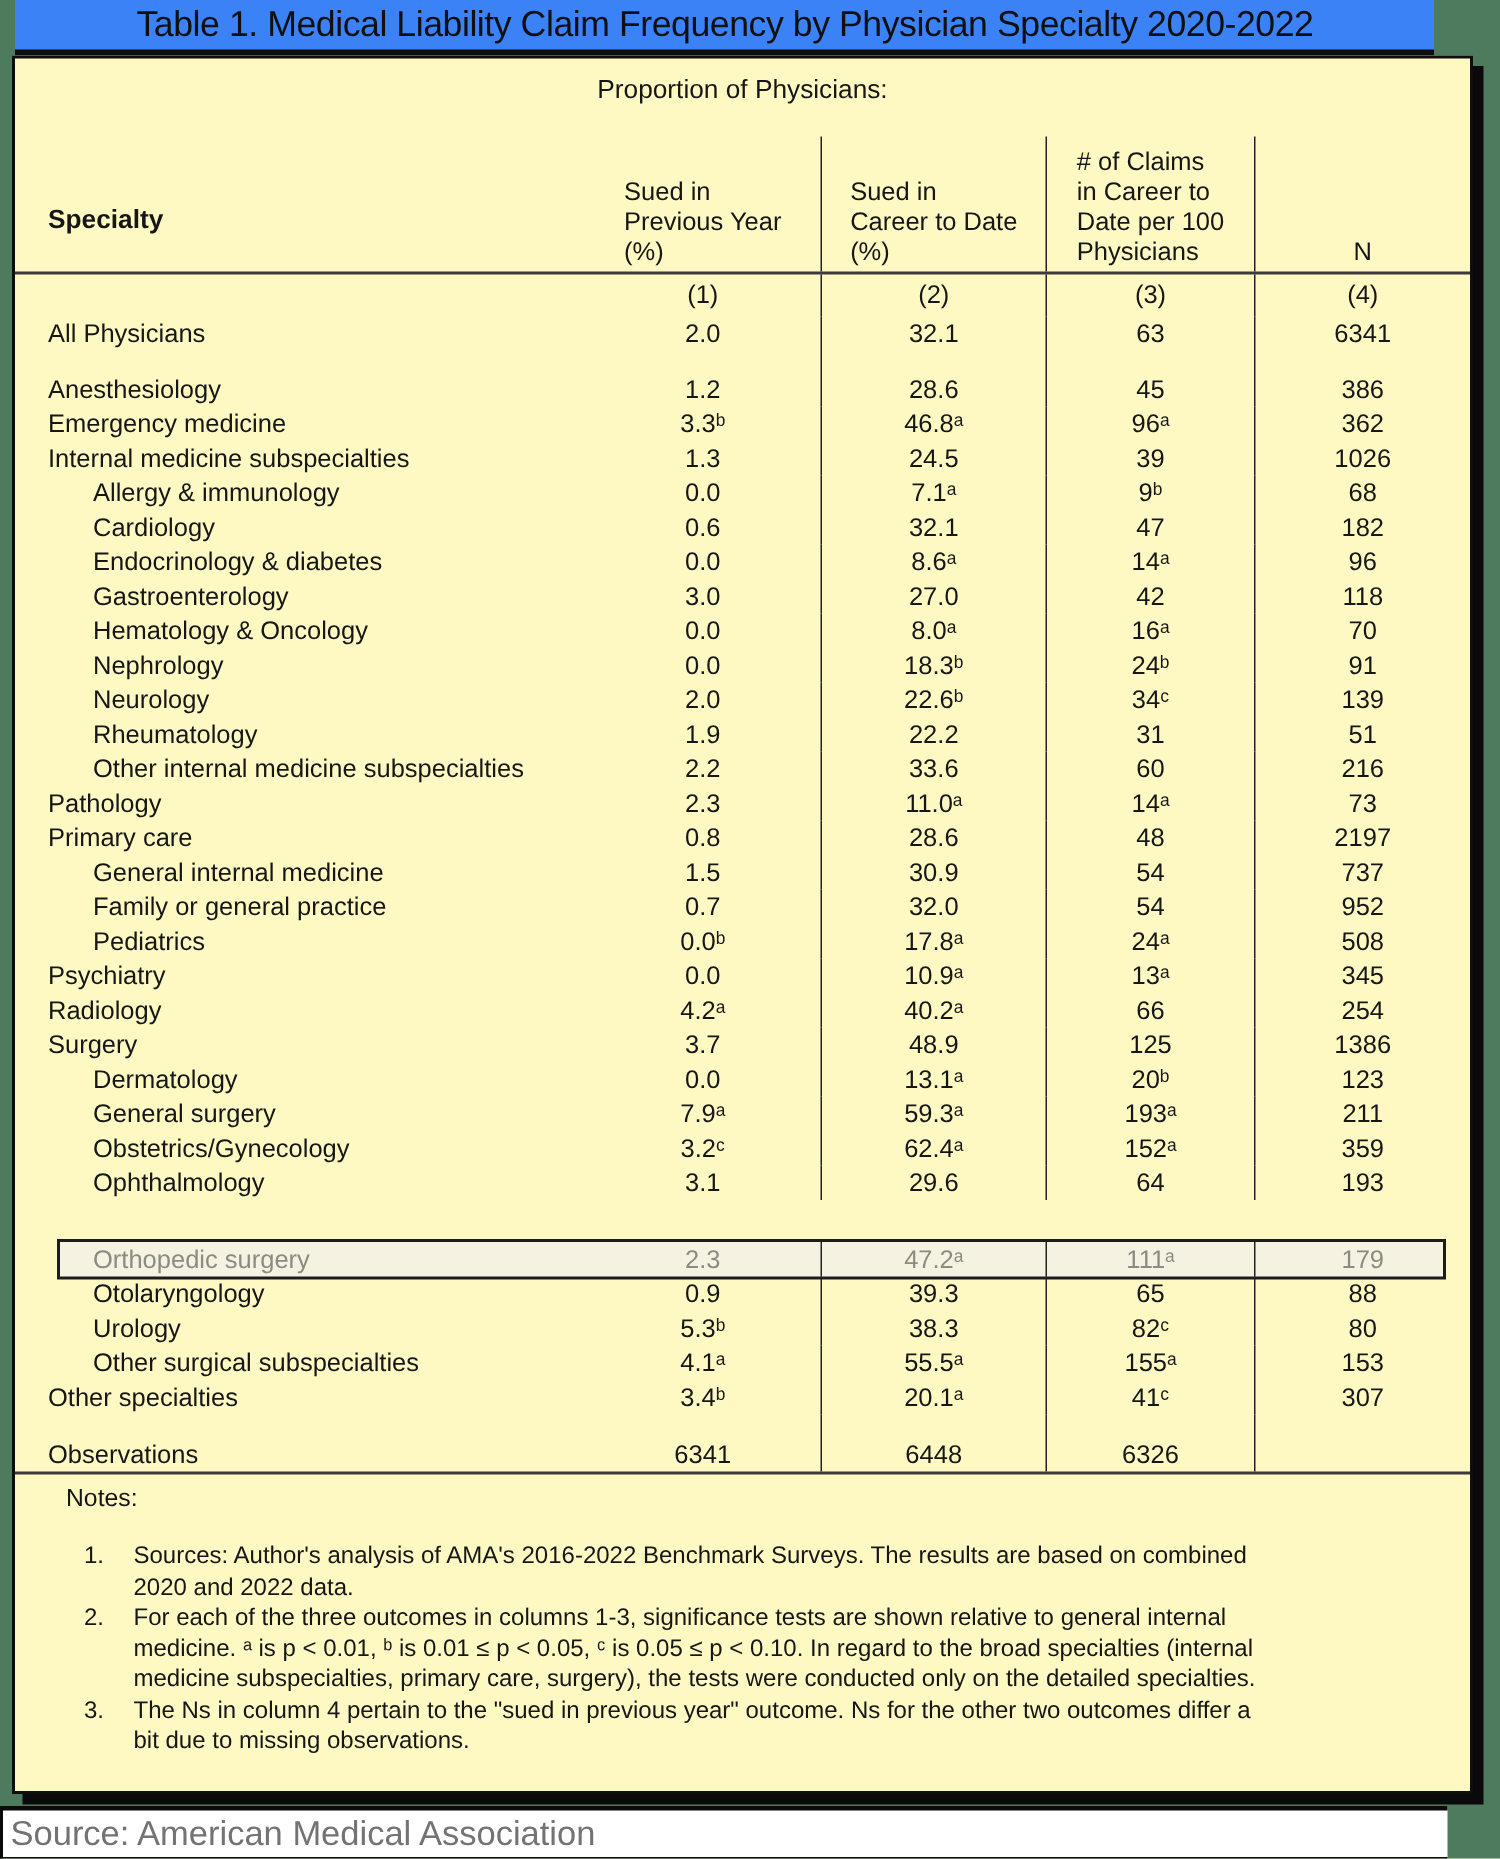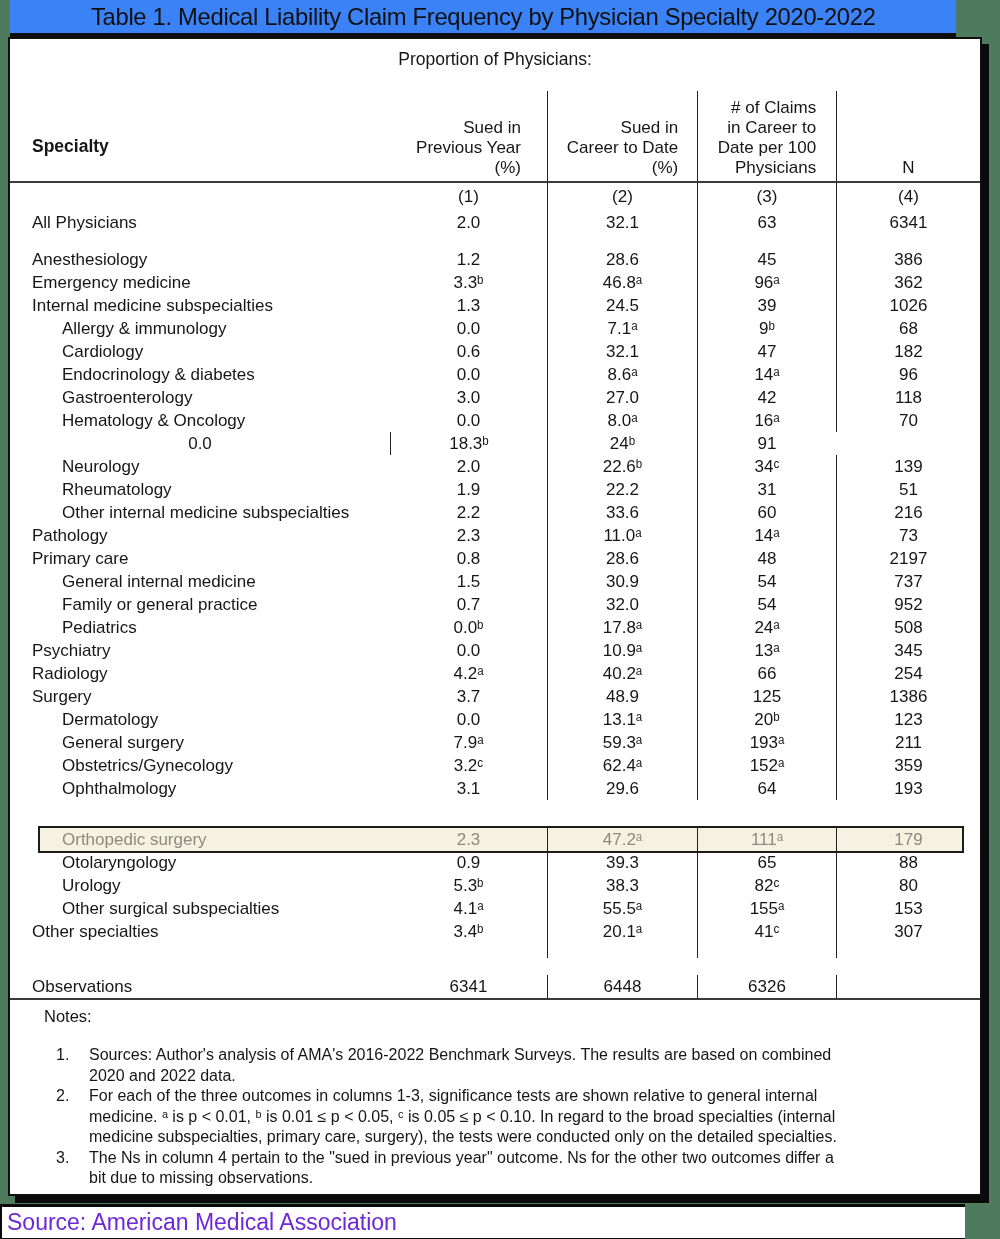--- a/index.html
+++ b/index.html
@@ -13,60 +13,60 @@
     position:absolute; left:10px; top:0; width:946px; height:33px;
     background:#3b82f6; border-bottom:4px solid #0e0e0e;
     display:flex; align-items:center; justify-content:center;
   }
   .title-bar .t {
     font-size:24px; letter-spacing:-0.3px; white-space:nowrap; color:#101010;
     transform:scaleX(0.99); transform-origin:center;
   }
   .main-box {
     position:absolute; left:8px; top:37px; width:970px; height:1155px;
-    background:#ffffff; border:2px solid #0e0e0e;
+    background:#fef9c3; border:2px solid #0e0e0e;
     box-shadow:7px 7px 0 #0a0a0a;
   }
   .prop-label { margin-top:9px; height:22px; line-height:22px; text-align:center; font-size:17.5px; }
   .tbl { margin-top:21px; }
   .trow { display:grid; grid-template-columns:380px 157px 150px 139px 144px; }
   .trow > div { position:relative; z-index:1; }
   .d { border-left:1.5px solid #222; }
   .hdr { height:90px; border-bottom:2px solid #3a3a3a; }
   .hdr .hs { display:flex; align-items:flex-end; padding:0 0 24px 22px; font-weight:bold; font-size:17.5px; }
   .hdr .hc {
-    display:flex; align-items:flex-end; justify-content:center; text-align:right;
+    display:flex; align-items:flex-end; justify-content:center; text-align:left;
     line-height:20px; padding-bottom:3px; white-space:pre-line; font-size:17px;
   }
   .sub { height:28px; }
   .sub .hc { text-align:center; line-height:28px; font-size:17px; }
   .trow.r { height:23px; }
   .trow .cs { padding-left:22px; font-size:17px; line-height:23px; white-space:nowrap; }
   .trow .cs.ind { padding-left:52px; }
   .trow .cv { text-align:center; font-size:17px; line-height:23px; }
-  .obs { border-bottom:2px solid #3a3a3a;margin-top:17px; }
+  .obs { border-bottom:2px solid #3a3a3a; }
   .highlight::before {
     content:""; position:absolute; left:28px; right:16px; top:-2px; bottom:-2px;
     background:var(--hl-bg,#f5f2e1); border:2px solid #1c1c1c; z-index:0;
   }
   .highlight { position:relative;margin-top:28px; }
   .highlight > div { color:var(--hl-tx,#8b8b82); }
   .notes { margin-top:6px; padding-left:34px; font-size:16px; }
   .notes-heading { line-height:21px; font-size:16.5px; }
   .note-items { margin-top:18px; padding-left:12px; }
   .note { display:flex; line-height:20.5px; }
   .note .num { width:33px; flex:none; }
   .note .txt { white-space:pre-line; }
   .source-bar {
     position:absolute; left:0; top:1204px; width:963px; height:31px;
     background:#ffffff; border-top:3px solid #0a0a0a; border-bottom:2px solid #0a0a0a;
     border-left:2px solid #0a0a0a;
     display:flex; align-items:center;
   }
-  .source-bar .s { font-size:23px; padding-left:5px; white-space:nowrap; color:#6d28d9; }
+  .source-bar .s { font-size:23px; padding-left:5px; white-space:nowrap; color:#737373; }
 </style>
 </head>
 <body style="background: rgb(78, 123, 94);">
 
 <div class="title-bar">
   <div class="t">Table 1. Medical Liability Claim Frequency by Physician Specialty 2020-2022</div>
 </div>
 
 <div class="main-box">
   <div class="prop-label">Proportion of Physicians:</div>
@@ -158,20 +158,21 @@
           <div class="cv d">118</div>
         </div>
         <div class="trow r">
           <div class="cs ind">Hematology &amp; Oncology</div>
           <div class="cv">0.0</div>
           <div class="cv d">8.0ᵃ</div>
           <div class="cv d">16ᵃ</div>
           <div class="cv d">70</div>
         </div>
         <div class="trow r">
+          <div class="cs ind">Nephrology</div>
           <div class="cv">0.0</div>
           <div class="cv d">18.3ᵇ</div>
           <div class="cv d">24ᵇ</div>
           <div class="cv d">91</div>
         </div>
         <div class="trow r">
           <div class="cs ind">Neurology</div>
           <div class="cv">2.0</div>
           <div class="cv d">22.6ᵇ</div>
           <div class="cv d">34ᶜ</div>

